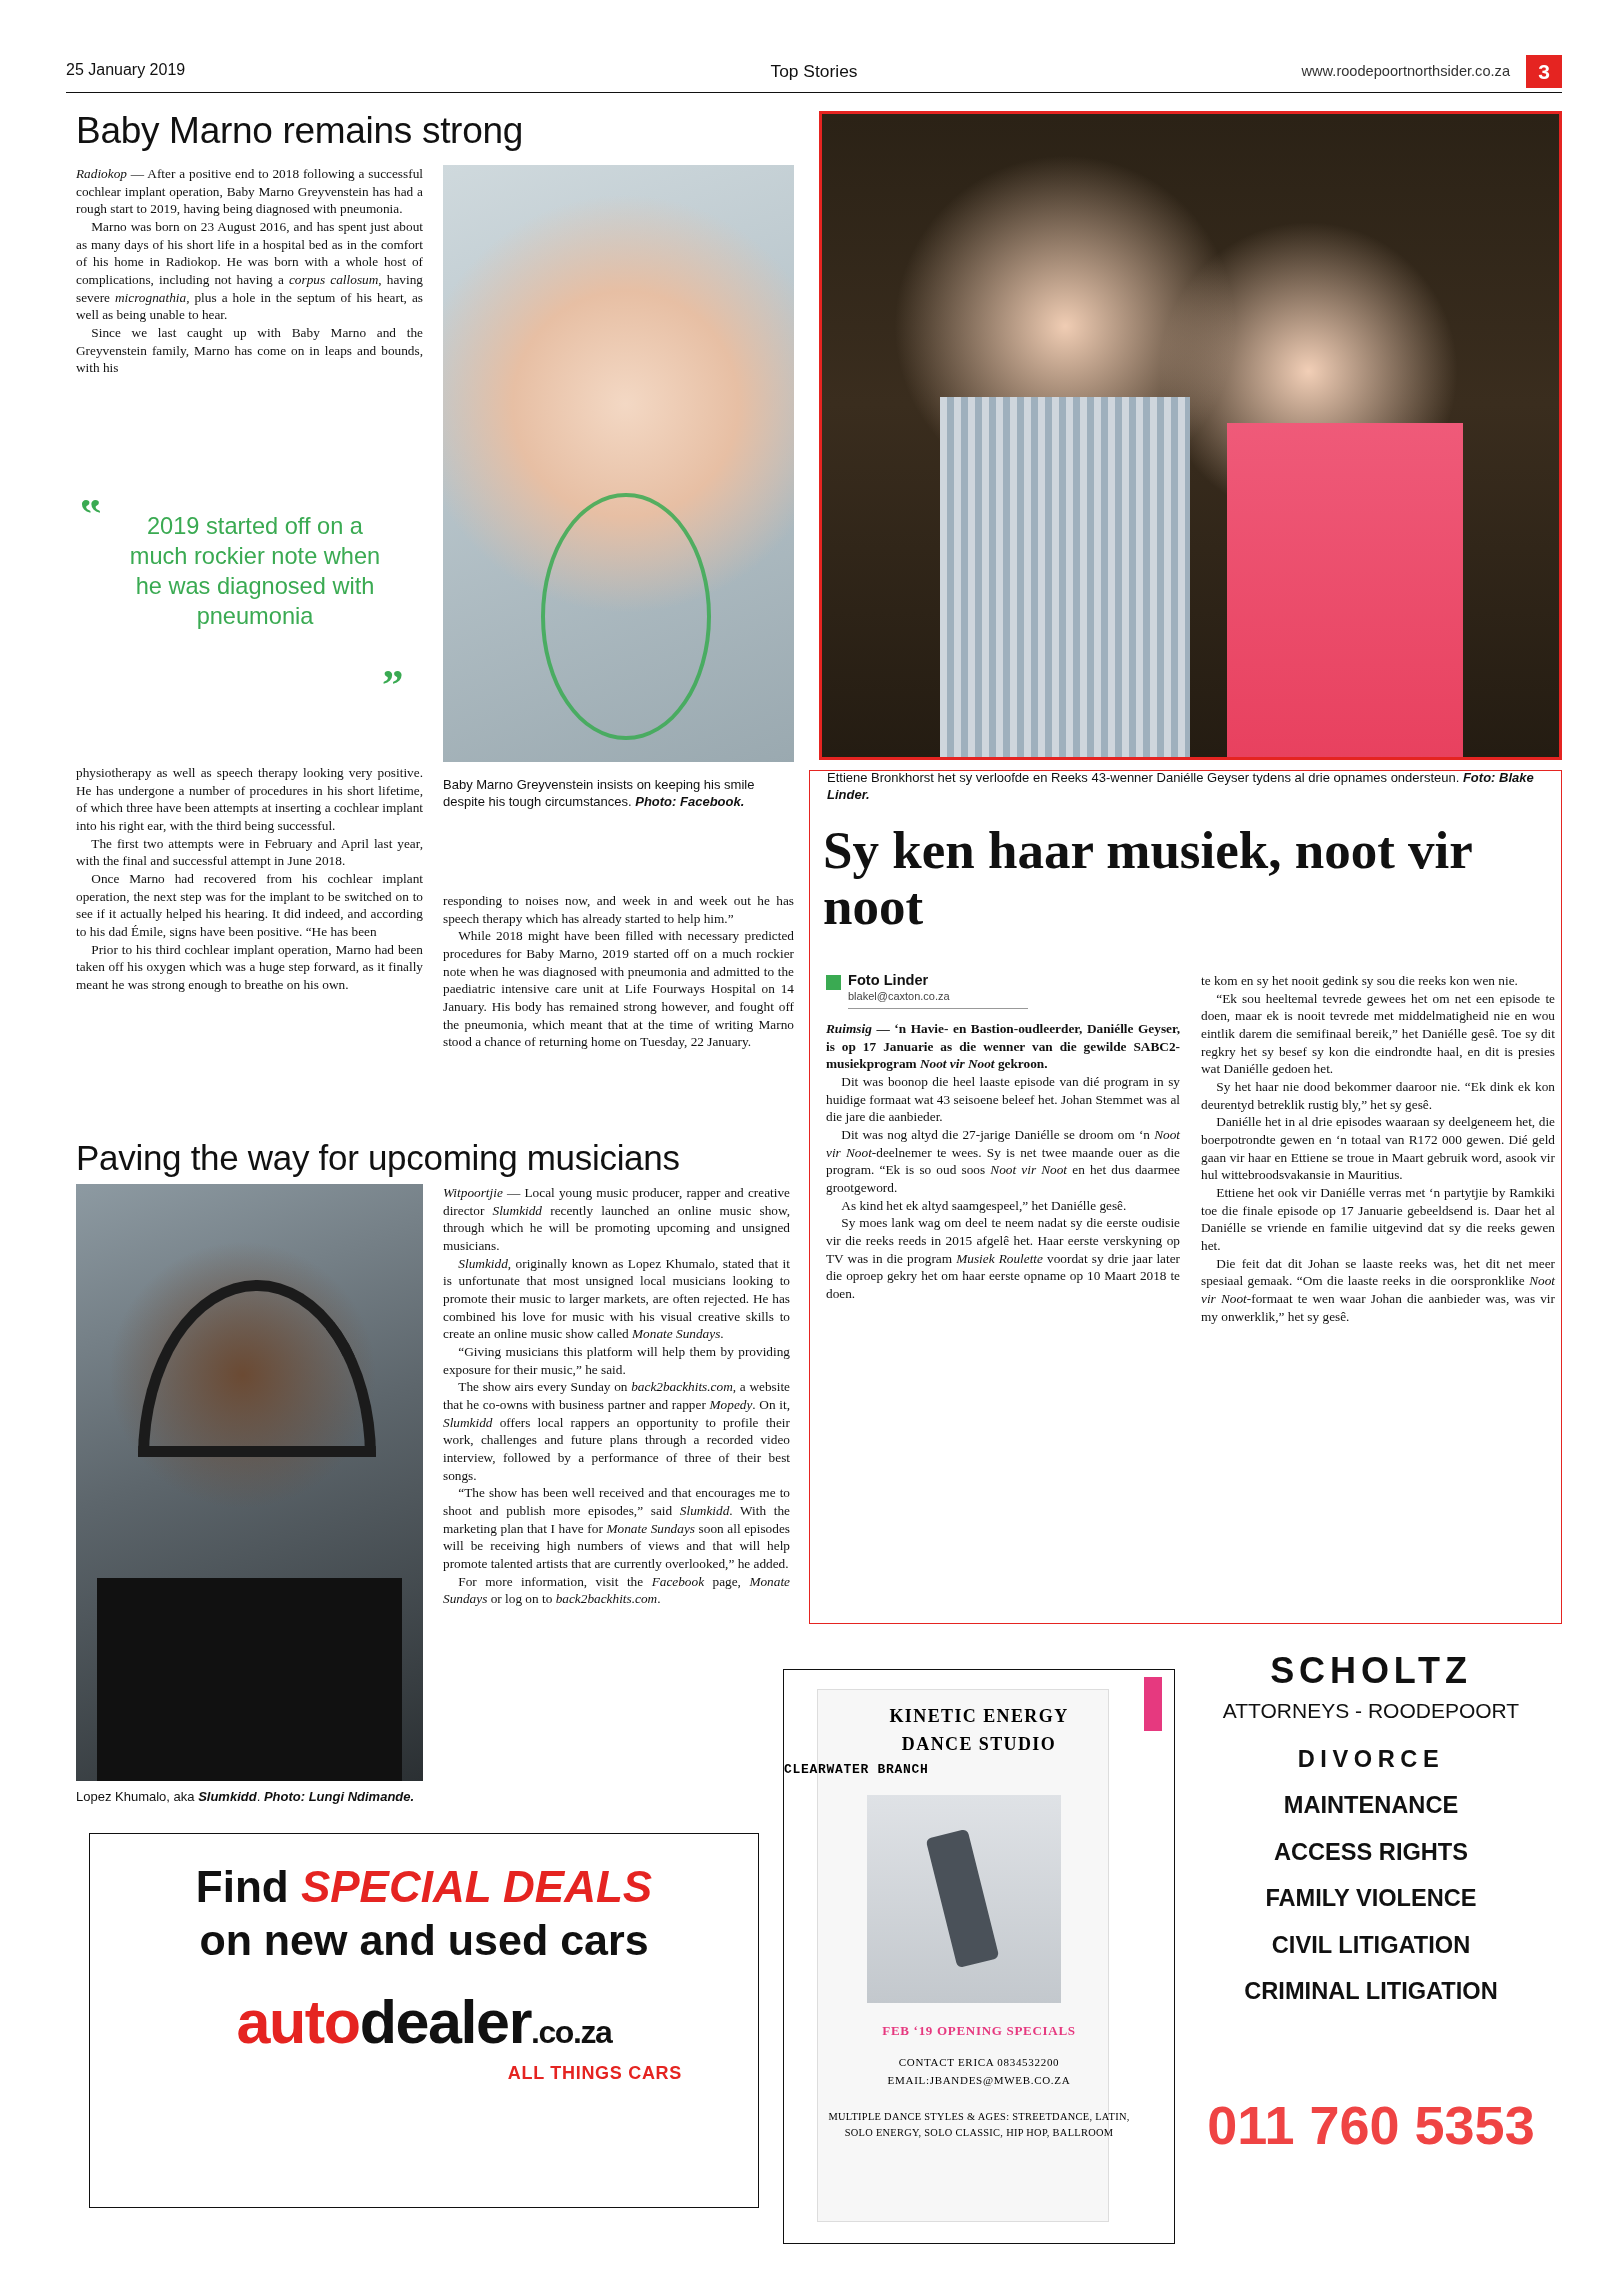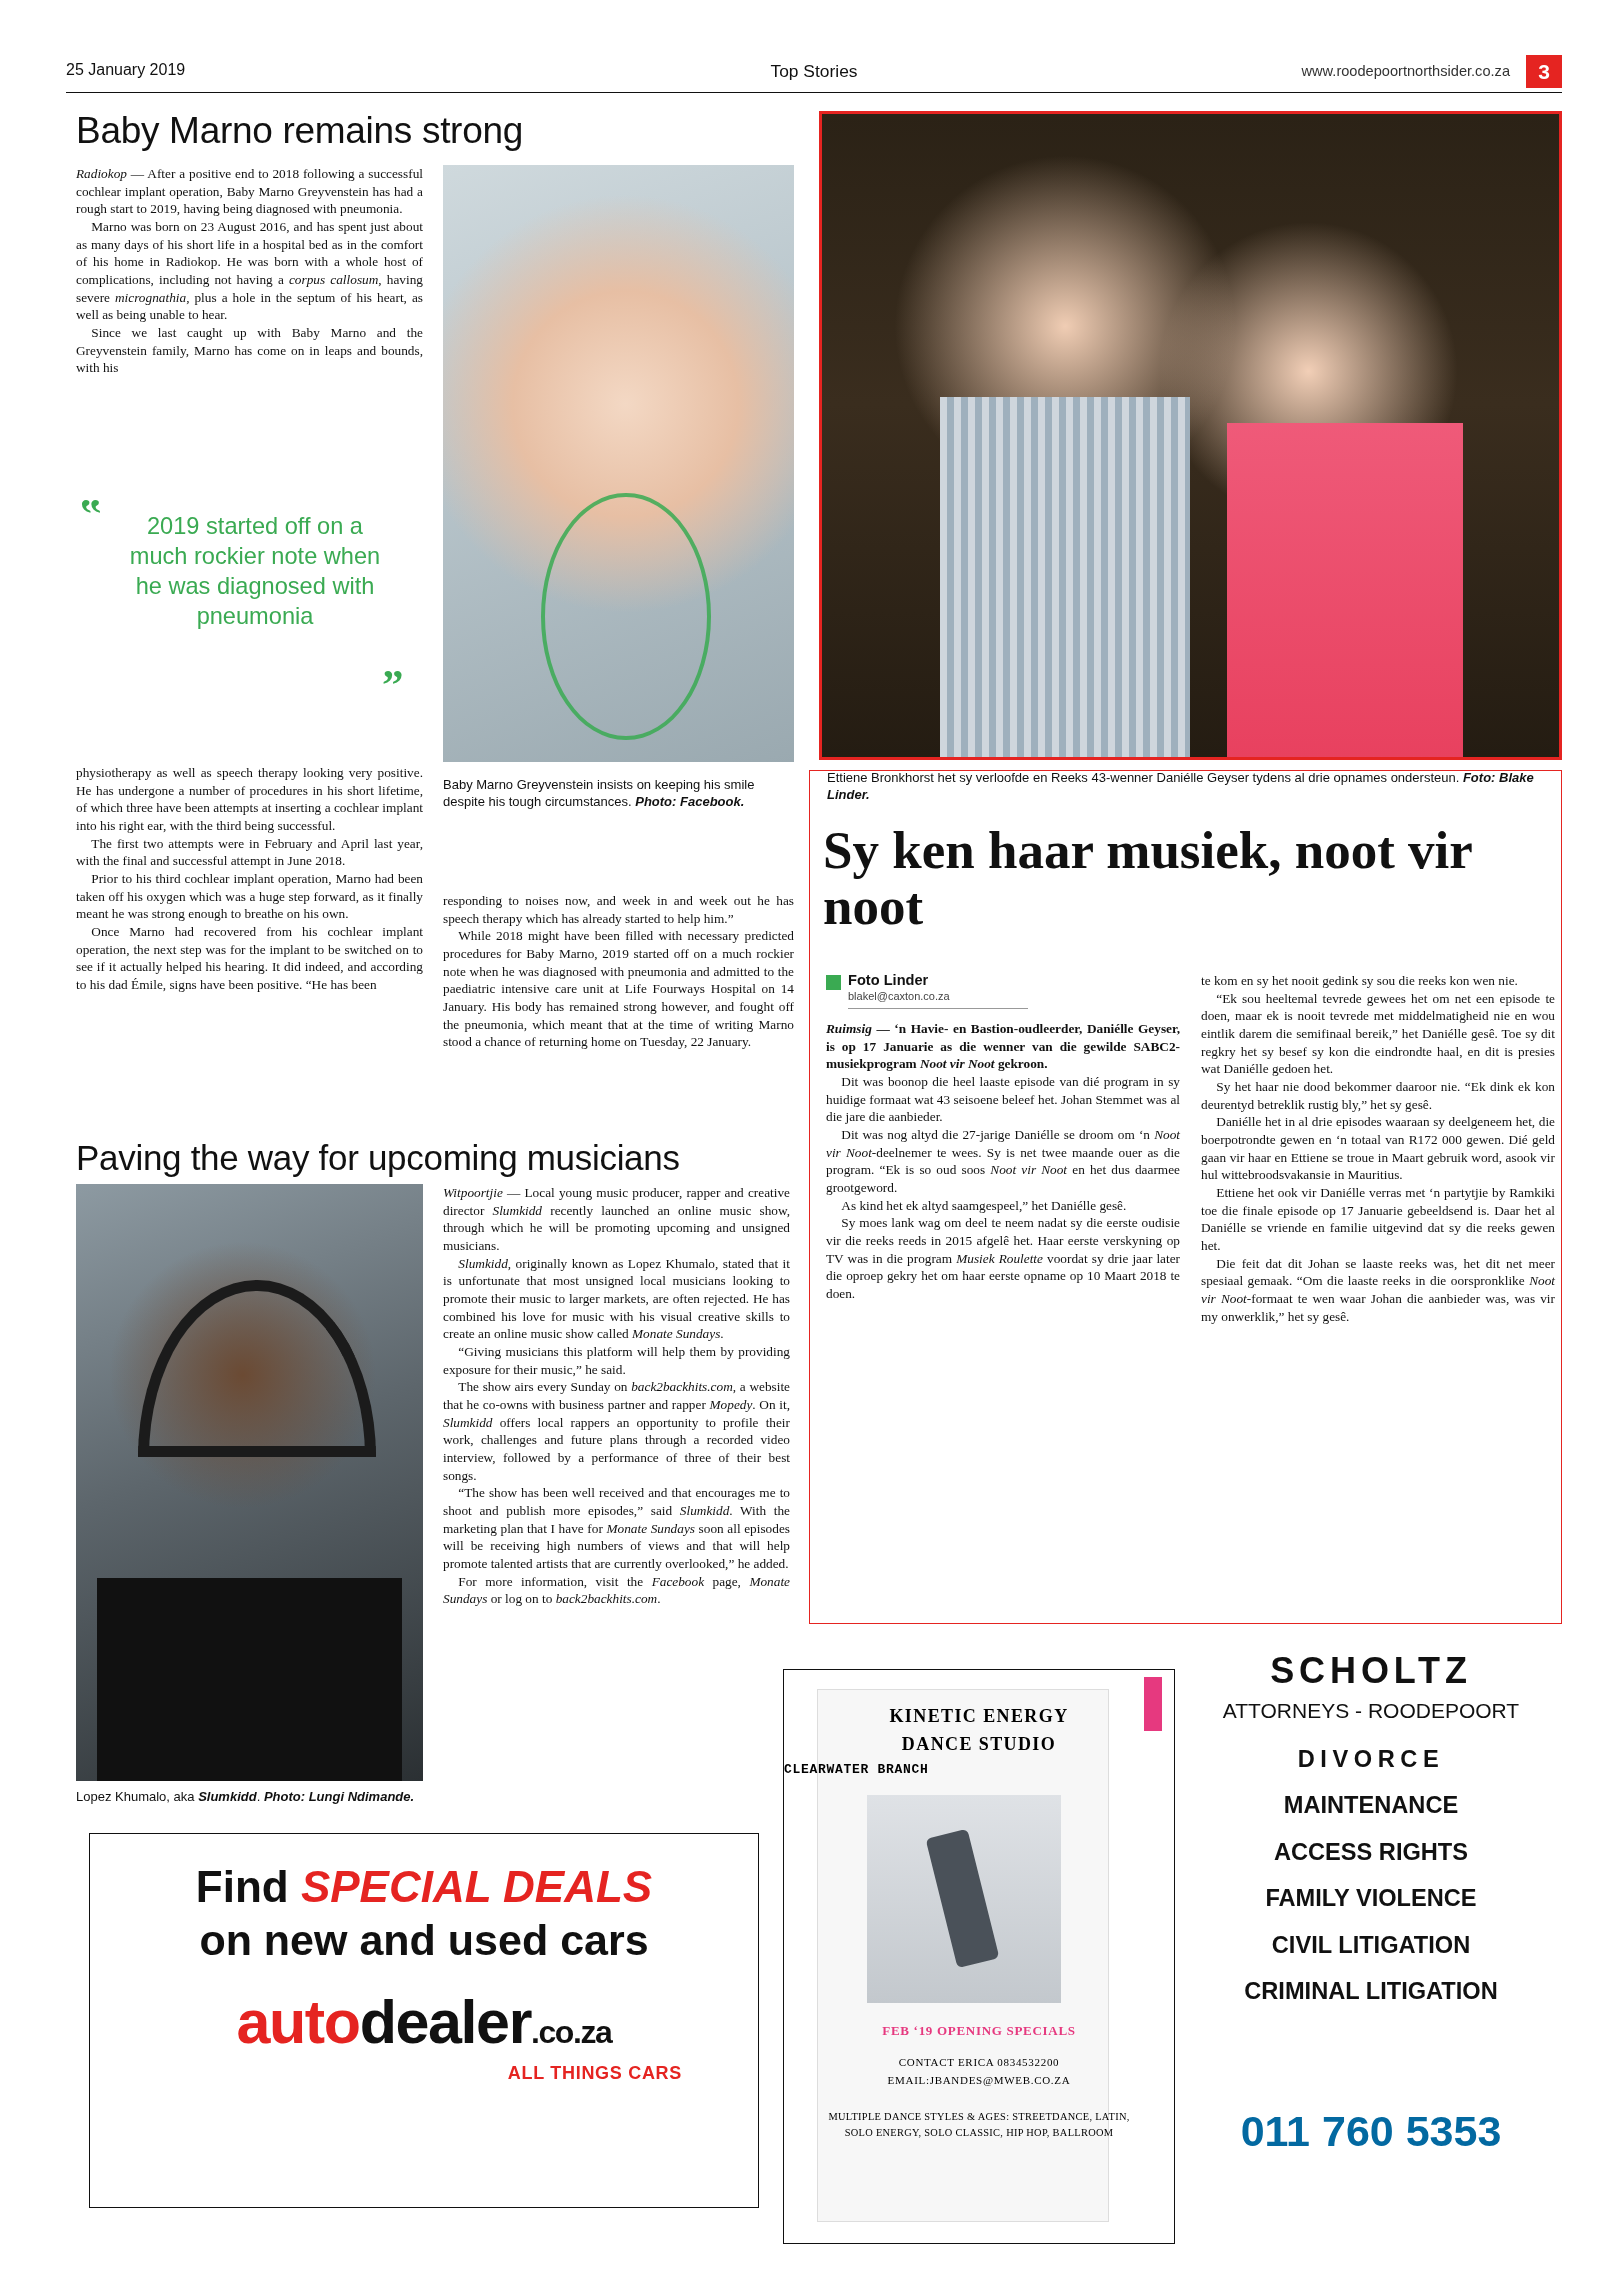--- a/index.html
+++ b/index.html
@@ -343,21 +343,21 @@
     margin: 0; padding: 0;
     position: absolute; left: 0; right: 0; top: 111px;
   }
   #ad-scholtz li {
     font-size: 23.6px; font-weight: 700; color: #111;
     margin-bottom: 19.4px;
   }
   #ad-scholtz li.spaced { letter-spacing: 5.6px; font-size: 23.6px; }
   #ad-scholtz .phone {
     position: absolute; left: 0; right: 0; bottom: 54px;
-    font-size: 43px; font-weight: 700; color: #0369a1;
+    font-size: 54px; font-weight: 700; color: #ef4444;
   }
 
   
   .ph-baby {
     width: 100%; height: 100%;
     background:
       radial-gradient(circle at 52% 40%, #f3d8c4 0%, #e7bfa4 28%, rgba(231,191,164,0) 52%),
       linear-gradient(160deg, #cfd9dd 0%, #b9c6cc 40%, #9aa9b0 100%);
       position: relative;
   }
@@ -446,22 +446,22 @@
 
   <div class="pullquote">
     <span class="qmark qopen">”</span>
     <span class="qtext">2019 started off on a much rockier note when he was diagnosed with pneumonia</span>
     <span class="qmark qclose">”</span>
   </div>
 
   <div class="col" id="c-baby-1b">
       <p class="first">physiotherapy as well as speech therapy looking very positive. He has undergone a number of procedures in his short lifetime, of which three have been attempts at inserting a cochlear implant into his right ear, with the third being successful.</p>
       <p class="">The first two attempts were in February and April last year, with the final and successful attempt in June 2018.</p>
+      <p class="">Once Marno had recovered from his cochlear implant operation, the next step was for the implant to be switched on to see if it actually helped his hearing. It did indeed, and according to his dad Émile, signs have been positive. “He has been</p>
       <p class="">Prior to his third cochlear implant operation, Marno had been taken off his oxygen which was a huge step forward, as it finally meant he was strong enough to breathe on his own.</p>
-      <p class="">Once Marno had recovered from his cochlear implant operation, the next step was for the implant to be switched on to see if it actually helped his hearing. It did indeed, and according to his dad Émile, signs have been positive. “He has been</p>
     </div>
 
   <div class="photo" id="photo-baby">
     <div class="ph-baby"></div>
   </div>
   <div class="caption" id="cap-baby">
     <span>Baby Marno Greyvenstein insists on keeping his smile despite his tough circumstances.</span>
     <i>Photo: Facebook.</i>
   </div>
 

